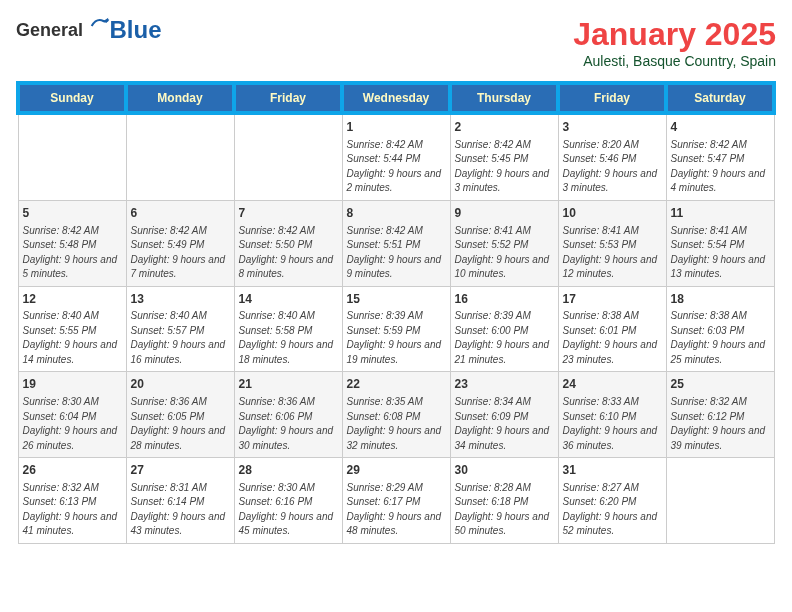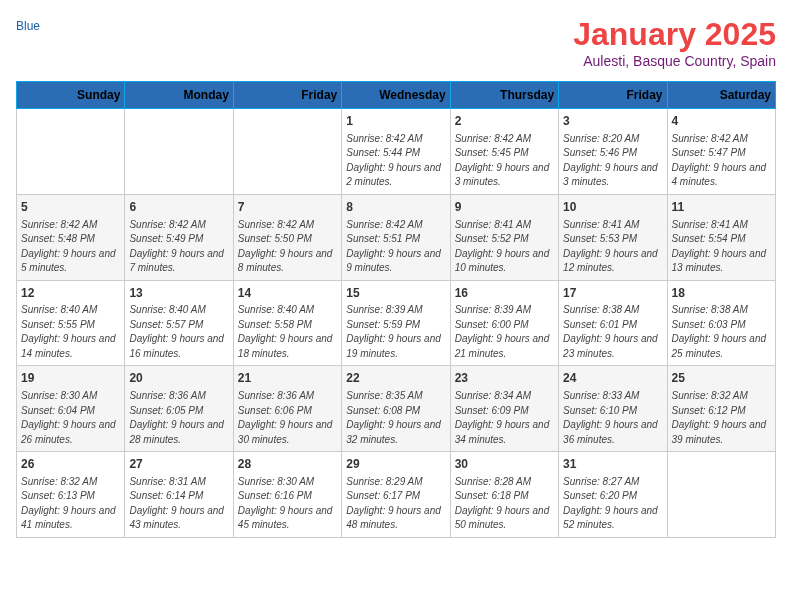--- a/index.html
+++ b/index.html
@@ -19,55 +19,55 @@
     .logo {
       display: flex;
       align-items: center;
     }
     .logo-text-general {
       font-size: 18px;
       font-weight: bold;
       color: #333;
     }
     .logo-text-blue {
-      font-size: 12px;
-      font-weight: normal;
+      font-size: 24px;
+      font-weight: bold;
       color: #1a5fa8;
     }
     .logo-icon {
       width: 20px;
       height: 20px;
       margin-left: 2px;
       margin-top: -4px;
     }
     .title-area {
       text-align: right;
     }
     .month-title {
       font-size: 32px;
       font-weight: bold;
       color: #ef4444;
     }
     .location-title {
       font-size: 14px;
-      color: #701a75;
+      color: #14532d;
     }
     table {
       width: 100%;
       border-collapse: collapse;
       font-size: 11px;
     }
     thead tr th {
       background-color: #2a6db5;
-      color: #000000;
+      color: #fef9c3;
       padding: 6px 4px;
-      text-align: right;
+      text-align: center;
       font-size: 12px;
       font-weight: bold;
-      border: 1px solid #0ea5e9;
+      border: 4px solid #0ea5e9;
     }
     tbody tr td {
       border: 1px solid #ccc;
       padding: 4px;
       vertical-align: top;
       width: 14.28%;
       height: 80px;
       color: #333;
       font-size: 10.5px;
       line-height: 1.4;
@@ -90,20 +90,27 @@
       color: #444;
       line-height: 1.45;
       font-style: italic;
     }
   </style>
 </head>
 <body>
 
 <div class="header-area">
   <div class="logo">
+    <div>
+      <span class="logo-text-general">General</span>
+      <svg class="logo-icon" viewBox="0 0 24 24" xmlns="http://www.w3.org/2000/svg">
+        <path d="M2 12 Q8 2 16 6 Q20 8 22 4" stroke="#1a5fa8" stroke-width="2.5" fill="none"></path>
+        <path d="M16 6 L22 2 L20 8 Z" fill="#1a5fa8"></path>
+      </svg>
+    </div>
     <div>
       <span class="logo-text-blue">Blue</span>
     </div>
   </div>
   <div class="title-area">
     <div class="month-title">January 2025</div>
     <div class="location-title">Aulesti, Basque Country, Spain</div>
   </div>
 </div>
 

